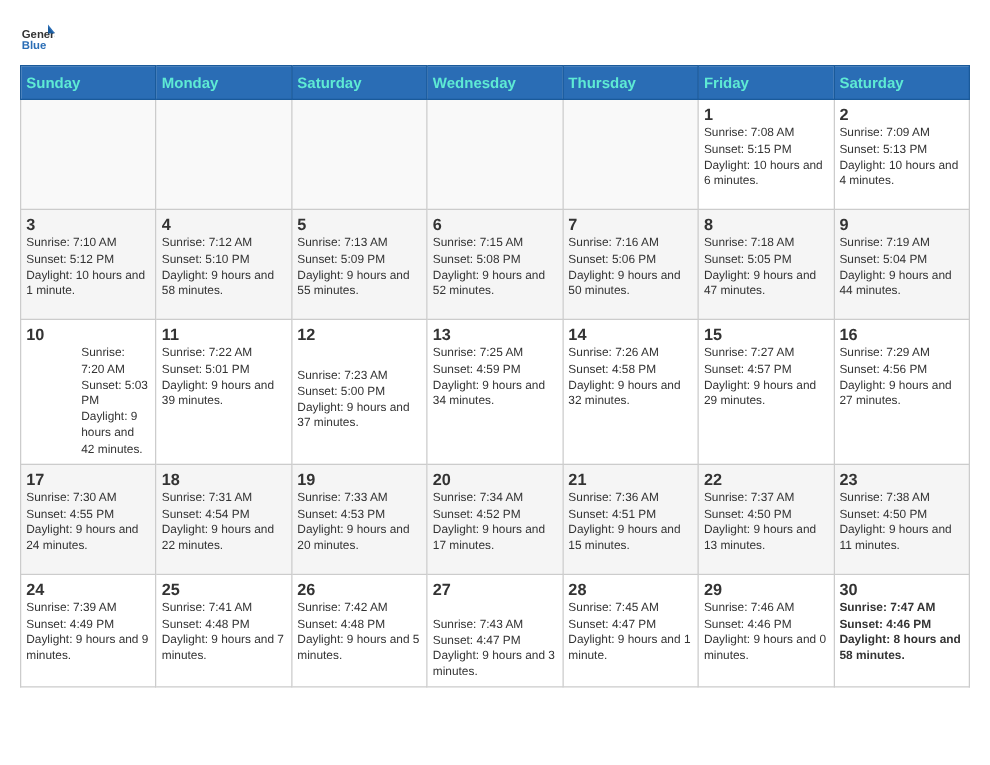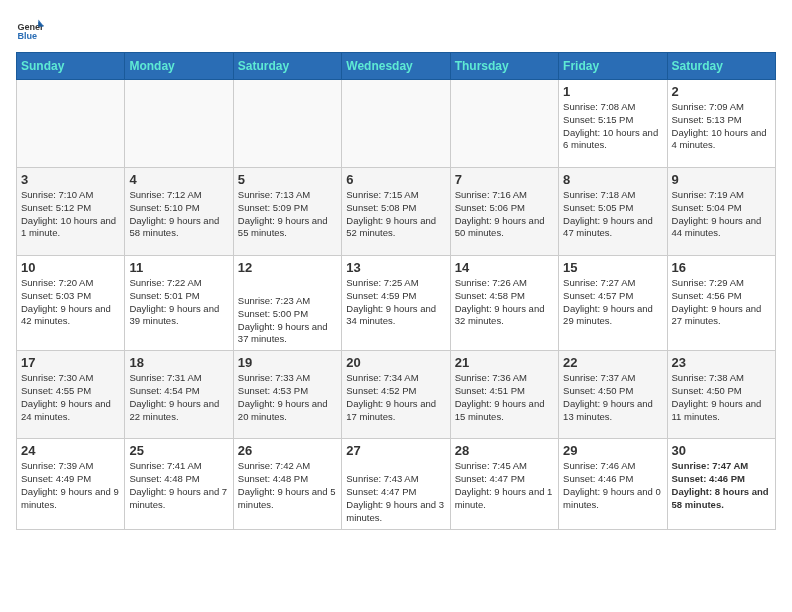--- a/index.html
+++ b/index.html
@@ -168,21 +168,21 @@
         <td>
           <span class="day-number">9</span>
           <div class="day-info" style="white-space: pre-line;">Sunrise: 7:19 AM
 Sunset: 5:04 PM
 Daylight: 9 hours and 44 minutes.</div>
         </td>
       </tr>
       <tr>
         <td>
           <span class="day-number">10</span>
-          <div class="day-info" style="white-space: pre-line;">Sunrise: 7:20 AM
+          <div class="day-info" style="white-space: pre-line; margin-left: 44px;">Sunrise: 7:20 AM
 Sunset: 5:03 PM
 Daylight: 9 hours and 42 minutes.</div>
         </td>
         <td>
           <span class="day-number">11</span>
           <div class="day-info" style="white-space: pre-line;">Sunrise: 7:22 AM
 Sunset: 5:01 PM
 Daylight: 9 hours and 39 minutes.</div>
         </td>
         <td>

